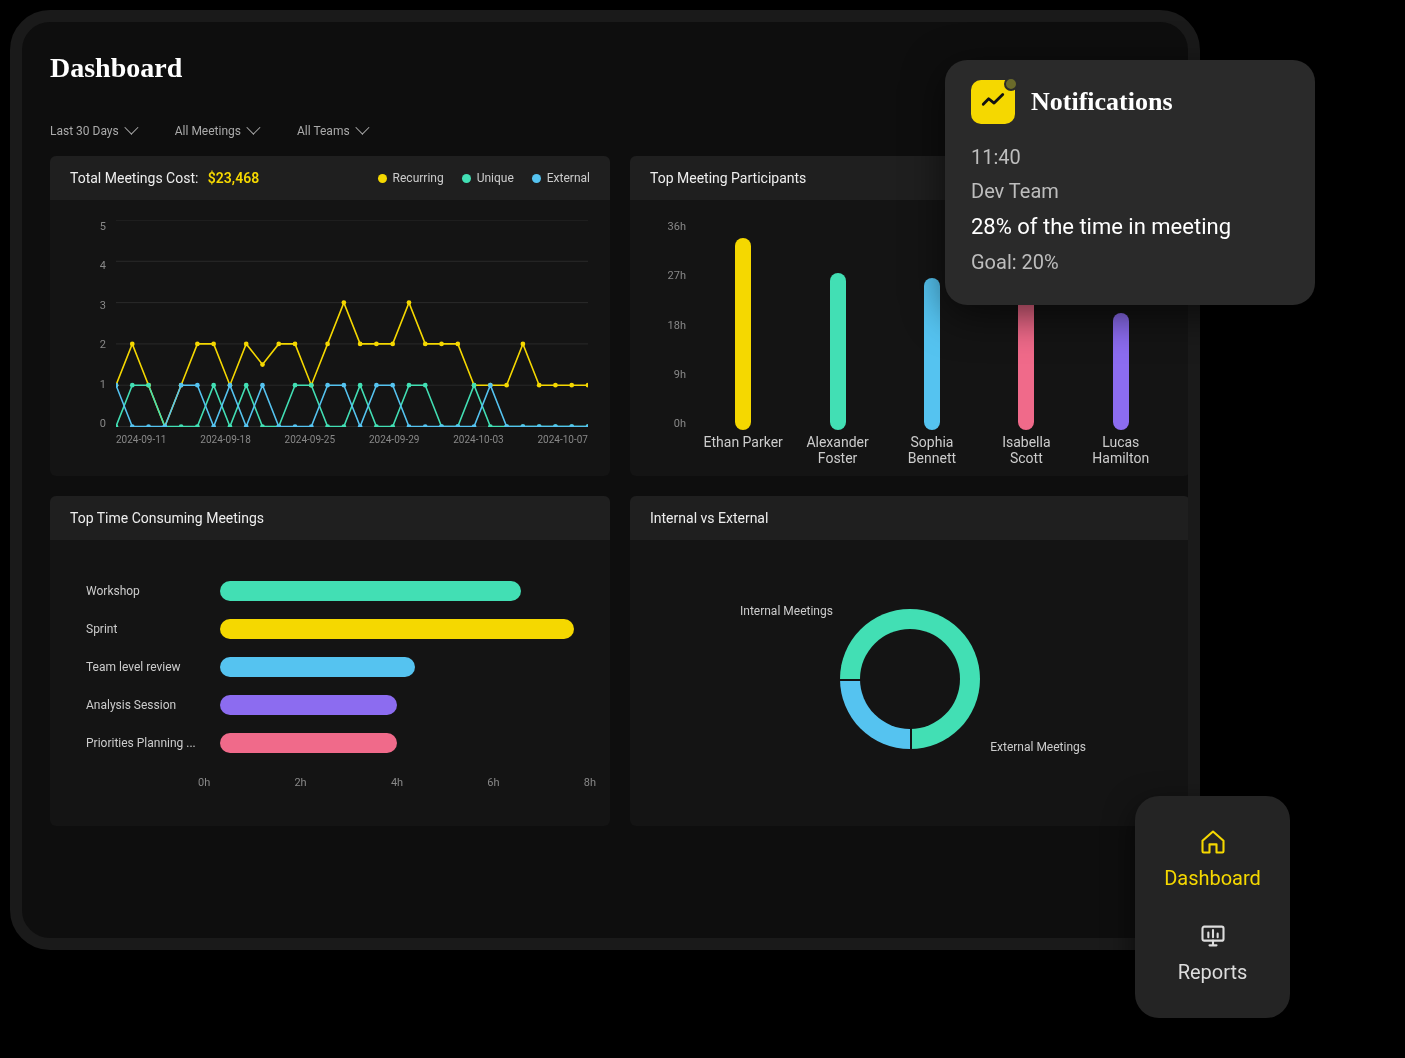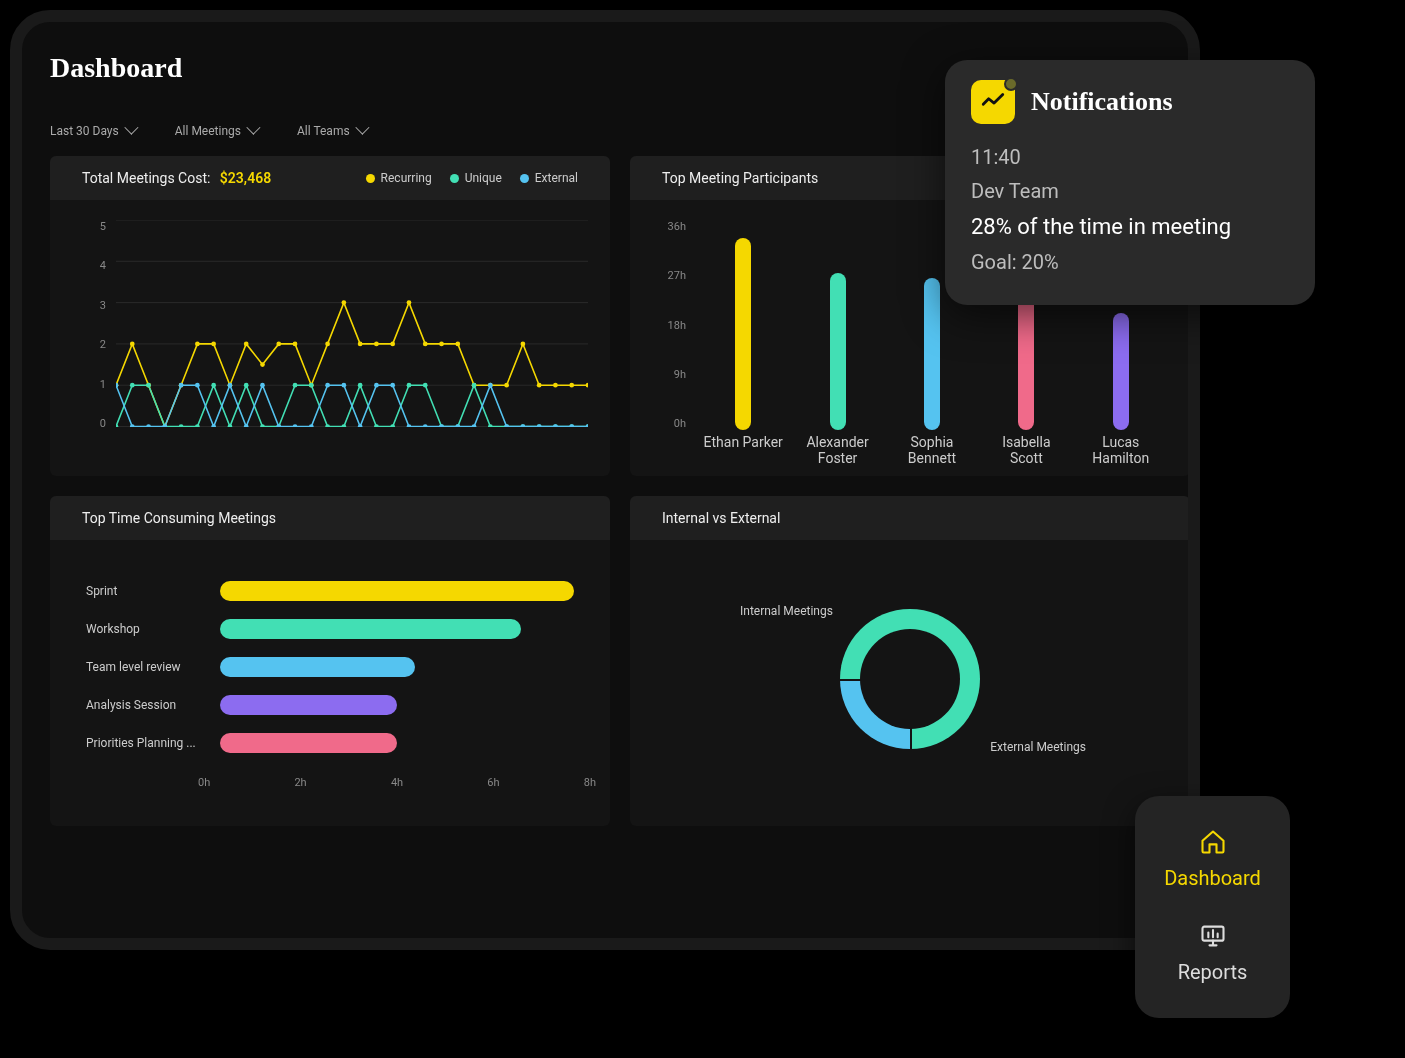--- a/index.html
+++ b/index.html
@@ -66,21 +66,21 @@
     grid-auto-rows: auto;
     gap: 20px;
   }
   .card {
     background: #141414;
     border-radius: 6px;
     overflow: hidden;
   }
   .card-header {
     background: #1f1f1f;
-    padding: 14px 32px;
+    padding: 14px 20px;
     display: flex;
     align-items: center;
     justify-content: space-between;
     font-size: 14px;
     text-align: center;
   }
   .card-title { color: #eee; }
   .cost-value { color: #f5d800; font-weight: 600; margin-left: 6px; }
   .legend { display: flex; gap: 18px; font-size: 12px; color: #ccc; align-items: center; }
   .legend-item { display: flex; align-items: center; gap: 6px; }
@@ -321,20 +321,28 @@
               <circle cx="347.58620689655174" cy="210" r="2.4" fill="#55c3f0"></circle>
               <circle cx="364.13793103448273" cy="210" r="2.4" fill="#55c3f0"></circle>
               <circle cx="380.68965517241384" cy="168" r="2.4" fill="#55c3f0"></circle>
               <circle cx="397.2413793103448" cy="210" r="2.4" fill="#55c3f0"></circle>
               <circle cx="413.7931034482758" cy="210" r="2.4" fill="#55c3f0"></circle>
               <circle cx="430.3448275862069" cy="210" r="2.4" fill="#55c3f0"></circle>
               <circle cx="446.8965517241379" cy="210" r="2.4" fill="#55c3f0"></circle>
               <circle cx="463.448275862069" cy="210" r="2.4" fill="#55c3f0"></circle>
               <circle cx="480" cy="210" r="2.4" fill="#55c3f0"></circle>
             </svg>
+          <div class="x-axis">
+            <span>2024-09-11</span>
+            <span>2024-09-18</span>
+            <span>2024-09-25</span>
+            <span>2024-09-29</span>
+            <span>2024-10-03</span>
+            <span>2024-10-07</span>
+          </div>
         </div>
       </div>
     </div>
 
     <div class="card">
       <div class="card-header">
         <span class="card-title">Top Meeting Participants</span>
       </div>
       <div class="card-body">
         <div class="chart-area">
@@ -363,29 +371,29 @@
       </div>
     </div>
 
     <div class="card">
       <div class="card-header">
         <span class="card-title">Top Time Consuming Meetings</span>
       </div>
       <div class="card-body">
         <div class="hbars" id="hbars">
             <div class="hrow">
+              <div class="lbl">Workshop</div>
+              <div class="htrack">
+                <div class="hbar" style="width: 85%; background: rgb(66, 223, 180);"></div>
+              </div>
+            </div>
+            <div class="hrow">
               <div class="lbl">Sprint</div>
               <div class="htrack">
                 <div class="hbar" style="width: 100%; background: rgb(245, 216, 0);"></div>
-              </div>
-            </div>
-            <div class="hrow">
-              <div class="lbl">Workshop</div>
-              <div class="htrack">
-                <div class="hbar" style="width: 85%; background: rgb(66, 223, 180);"></div>
               </div>
             </div>
             <div class="hrow">
               <div class="lbl">Team level review</div>
               <div class="htrack">
                 <div class="hbar" style="width: 55%; background: rgb(85, 195, 240);"></div>
               </div>
             </div>
             <div class="hrow">
               <div class="lbl">Analysis Session</div>

